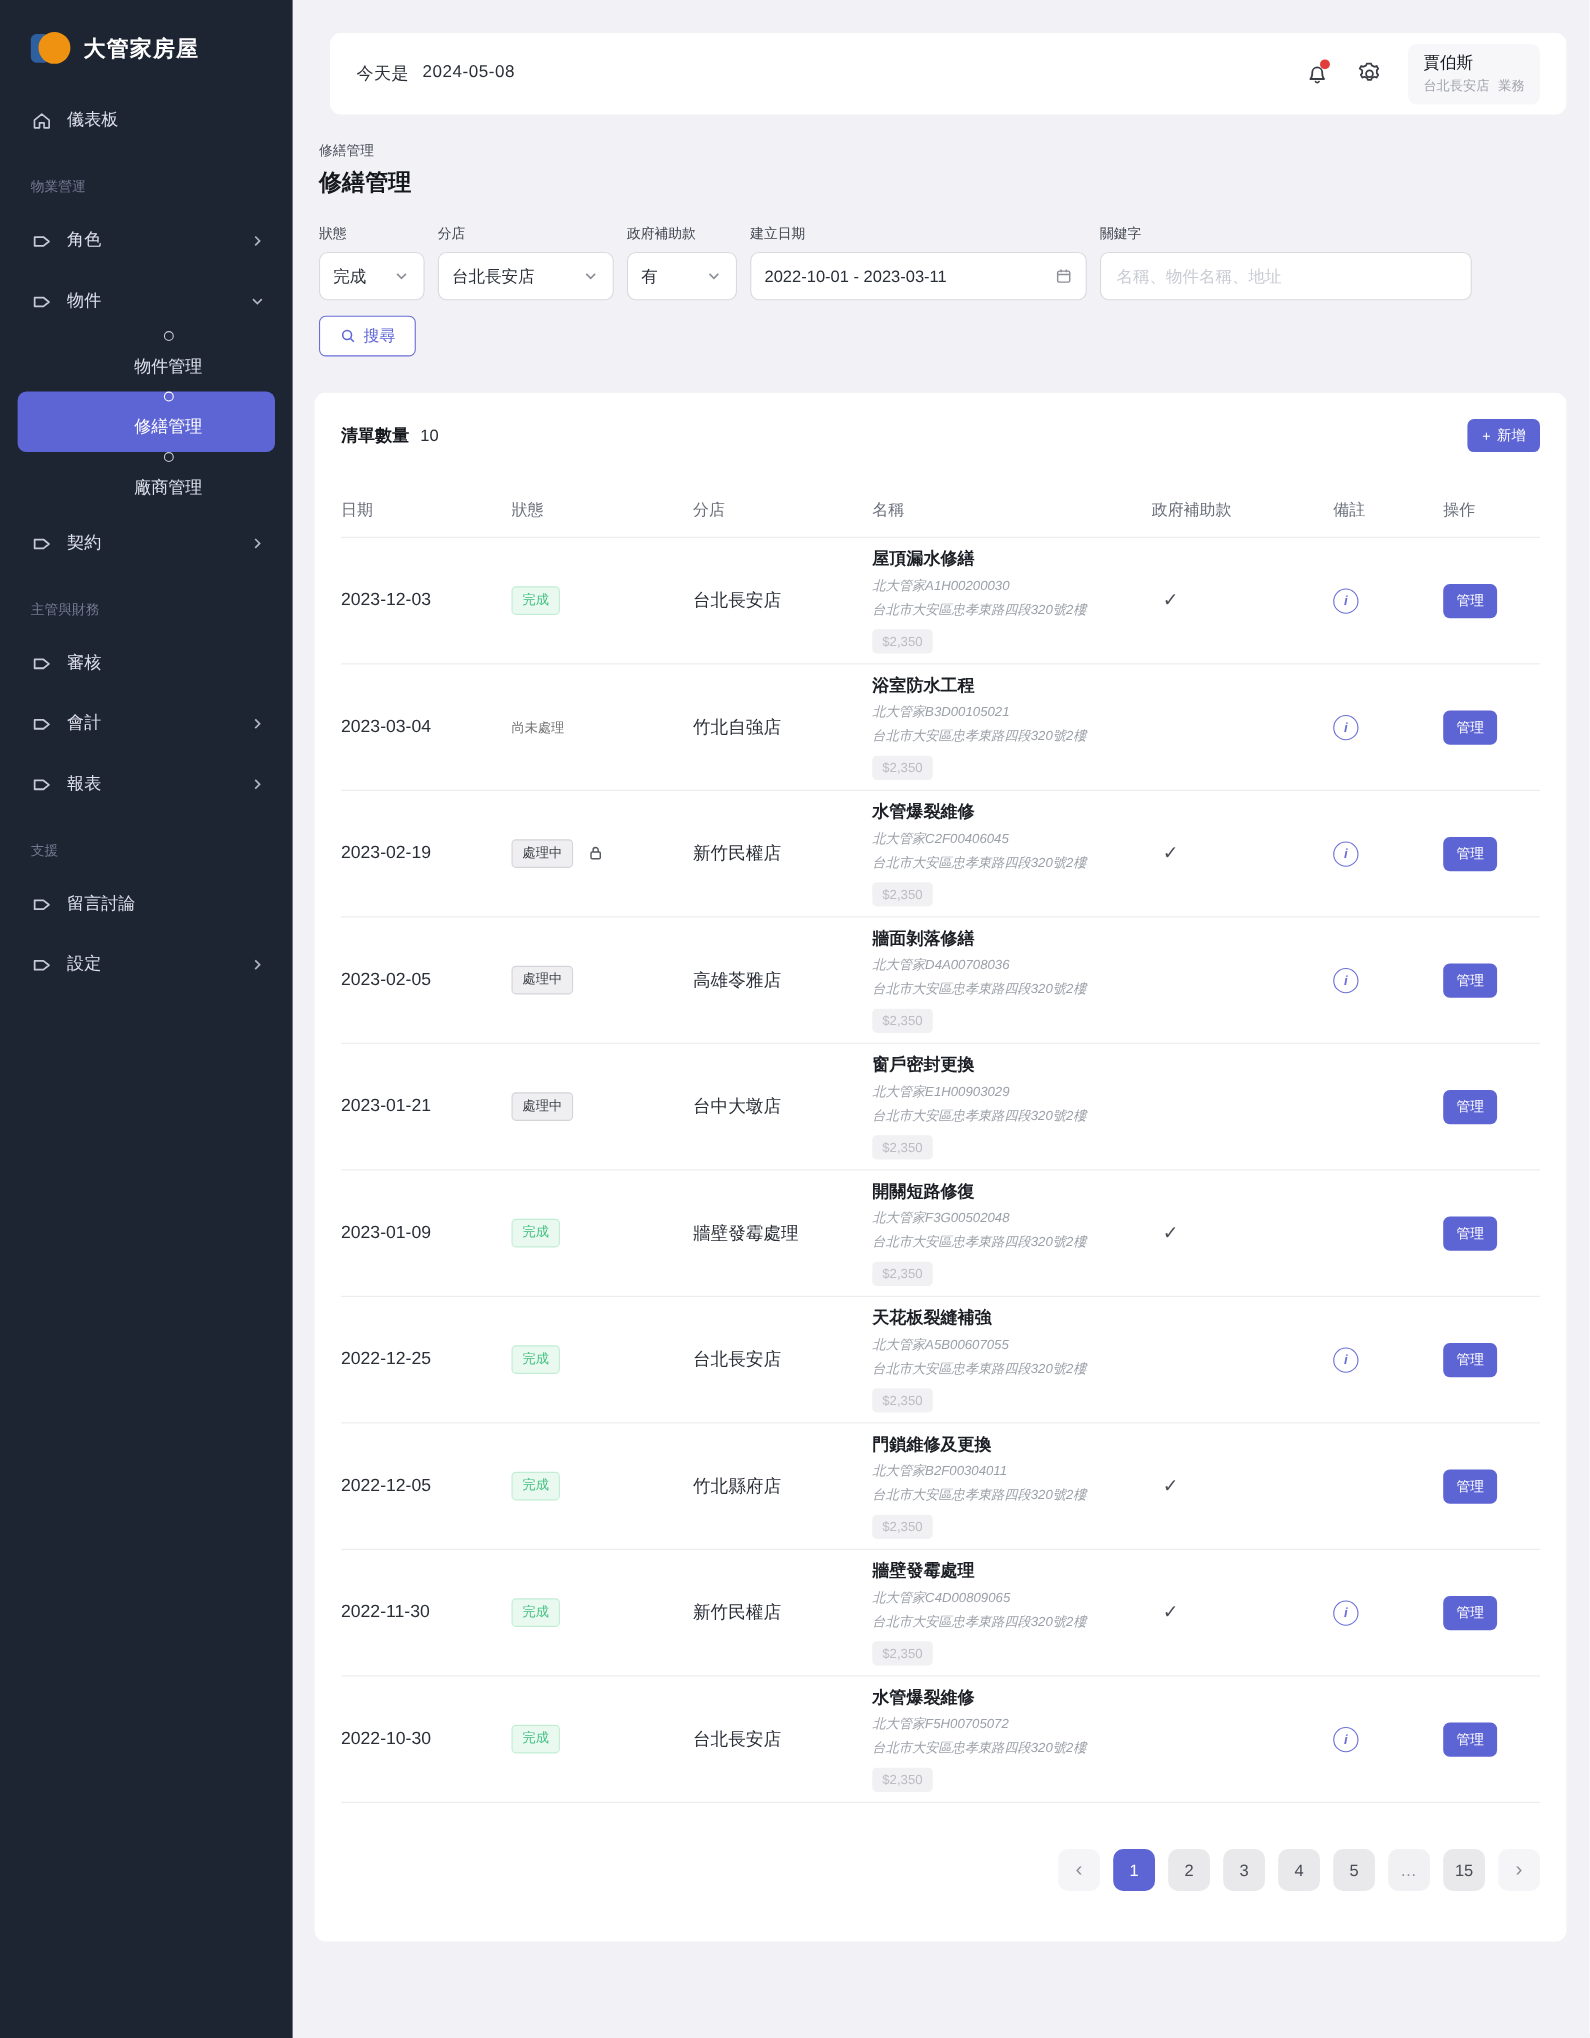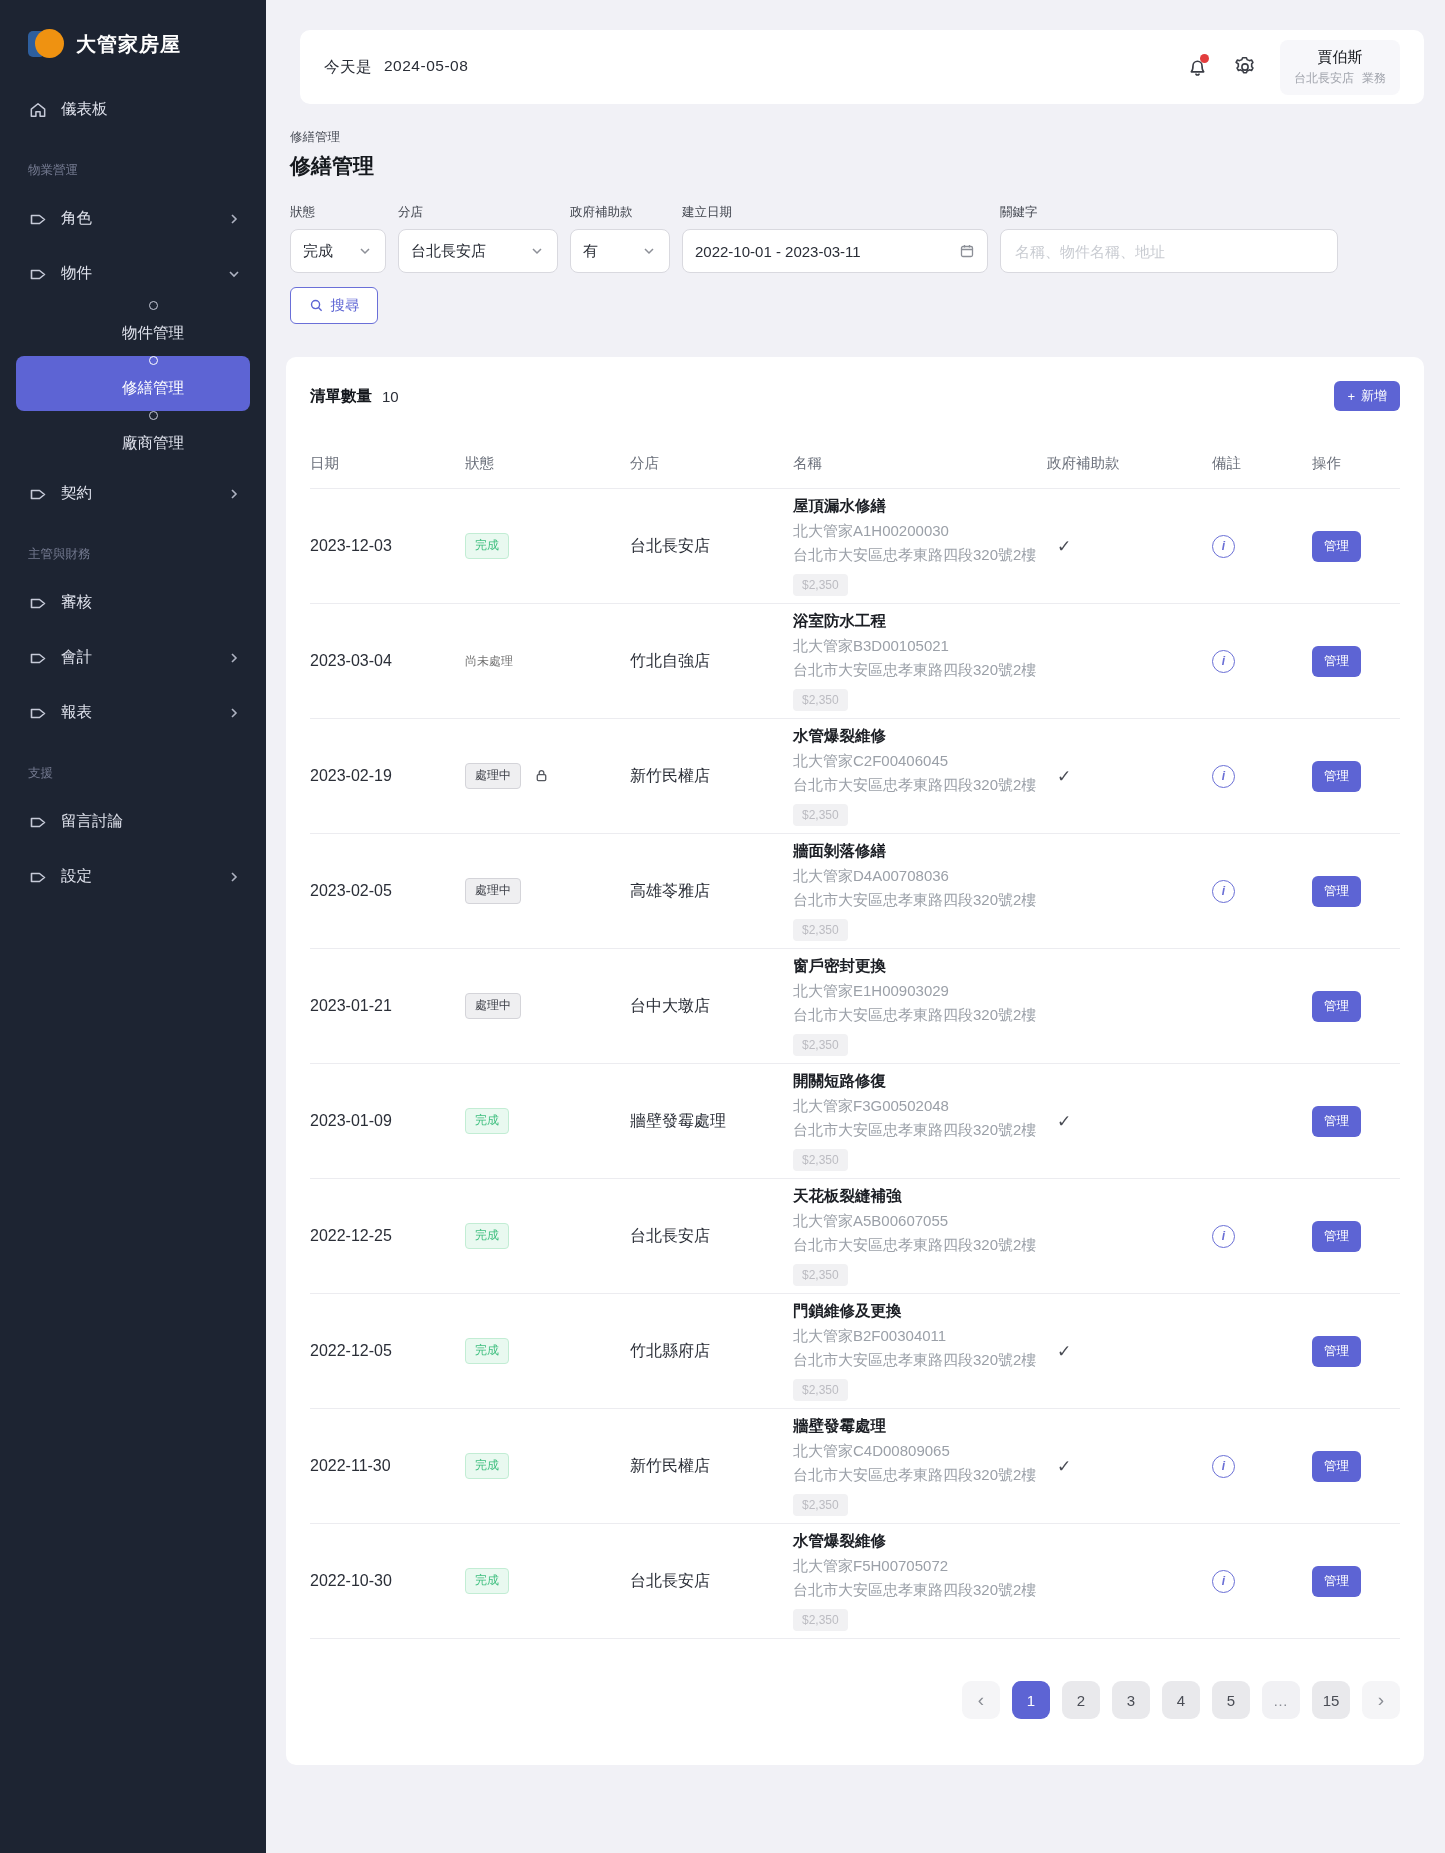--- a/index.html
+++ b/index.html
@@ -31,21 +31,21 @@
   .side-sub.active { background:#5d64d4; color:#fff; }
   .side-sub.active .dot { border-color:#fff; }
   .side-group { margin-top:4px; }
   
   .main { position:absolute; left:266px; top:0; width:1179px; padding:30px 21px 0 20px; }
   .topbar {
     height:74px; background:#fff; border-radius:10px;
     display:flex; align-items:center; padding:0 24px;margin-left:14px;
   }
   .today { font-size:15.5px; color:#2a2e37; letter-spacing:.5px; display:flex; gap:12px; }
-  .topbar-right { margin-left:auto; display:flex; align-items:center; gap:22px;text-align:center; }
+  .topbar-right { margin-left:auto; display:flex; align-items:center; gap:22px; }
   .icon-btn { width:26px; height:26px; display:flex; align-items:center; justify-content:center; position:relative; cursor:pointer; color:#3a3d45; }
   .bell-dot { position:absolute; right:1px; top:0; width:9px; height:9px; background:#e23d3d; border-radius:50%; }
   .user-chip { background:#f7f7fa; border-radius:8px; padding:8px 14px; min-width:112px; cursor:pointer; }
   .user-name { font-size:15px; color:#15181d; }
   .user-sub { font-size:12px; color:#a2a5ad; margin-top:3px; display:flex; gap:8px; }
   .breadcrumb { margin:25px 0 0 4px; font-size:12.5px; color:#4c505a; }
   .page-title { margin:6px 0 0 4px; font-size:21px; font-weight:bold; color:#15181d; }
   
   .filters { margin:24px 0 0 4px; display:flex; gap:12px; }
   .fgroup { display:flex; flex-direction:column; }
@@ -78,21 +78,21 @@
   .col-name{flex:1;} .col-subsidy{width:165px;} .col-note{width:100px;} .col-action{width:88px;}
   .trow { display:flex; align-items:center; min-height:115px; border-bottom:1px solid #ececf0; }
   .cell-date { font-size:16px; color:#2a2e37; }
   .badge { display:inline-block; font-size:12px; padding:4px 9px; border-radius:4px; line-height:1.3; }
   .badge.done { background:#e9f9f0; border:1px solid #c2edd4; color:#3fbf7f; }
   .badge.processing { background:#efeff1; border:1px solid #d4d4d9; color:#3c3f47; }
   .status-plain { font-size:12px; color:#737373; }
   .lock-ic { width:15px; height:15px; color:#55585f; display:inline-flex; margin-left:9px; vertical-align:middle; }
   .cell-store { font-size:16px; color:#2a2e37; }
   .name-title { font-size:15.5px; font-weight:bold; color:#1b1e24; }
-  .name-line { font-size:15px; color:#9ba0a8; margin-top:5px; }
+  .name-line { font-size:12px; color:#9ba0a8; margin-top:5px;font-style:italic; }
   .price-tag { display:inline-block; margin-top:9px; background:#f1f1f3; color:#bcbcc2; font-size:12px; padding:4px 9px; border-radius:4px; }
   .check { font-size:17px; color:#4a4d55; padding-left:10px; }
   .info-ic {
     width:23px; height:23px; border:1.5px solid #6a6fd6; border-radius:50%; color:#6a6fd6;
     display:inline-flex; align-items:center; justify-content:center; font-size:12px; font-style:italic; font-weight:bold; cursor:pointer;
   }
   .manage-btn { background:#5d64d4; color:#fff; border:none; border-radius:6px; padding:7px 12px; font-size:12.5px; cursor:pointer; font-family:inherit; }
   
   .pagination { margin-top:42px; display:flex; justify-content:flex-end; gap:12px; }
   .pg { width:38px; height:38px; border-radius:9px; border:none; display:flex; align-items:center; justify-content:center; font-size:15px; cursor:pointer; font-family:inherit; }

